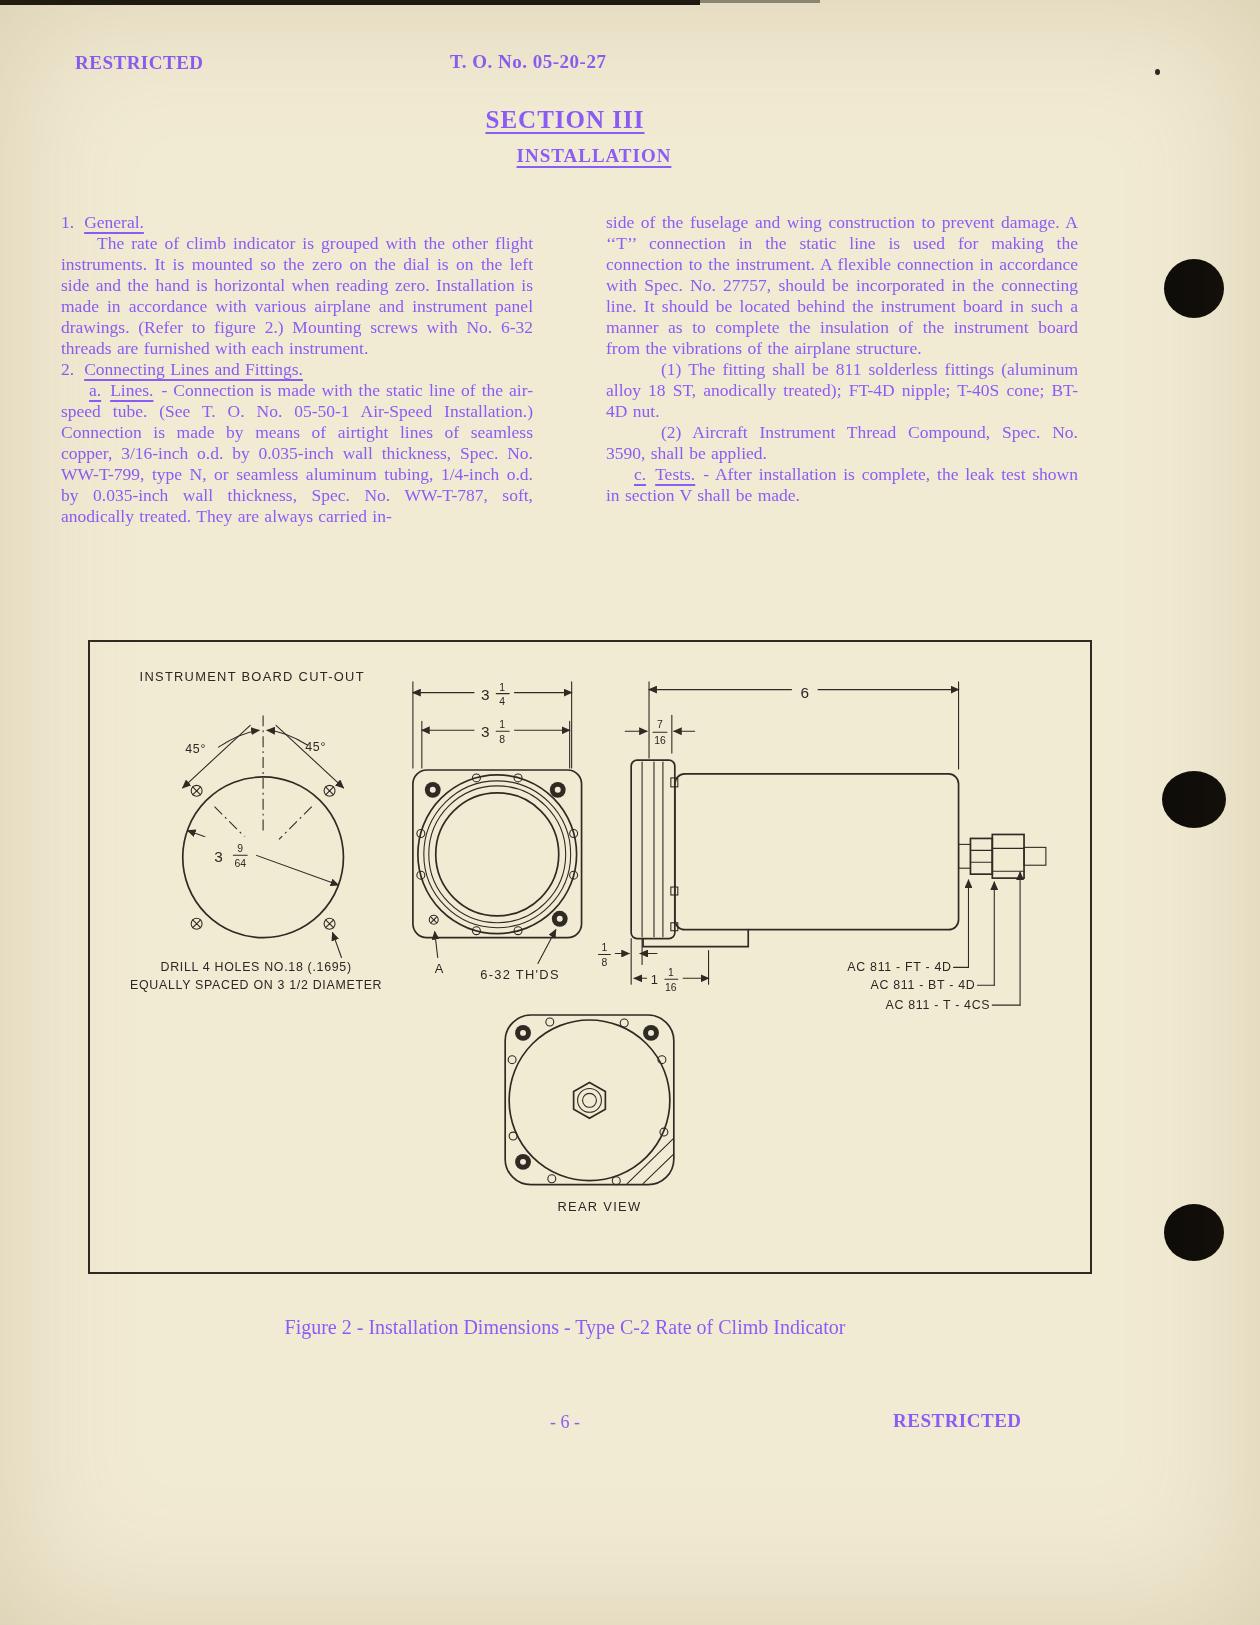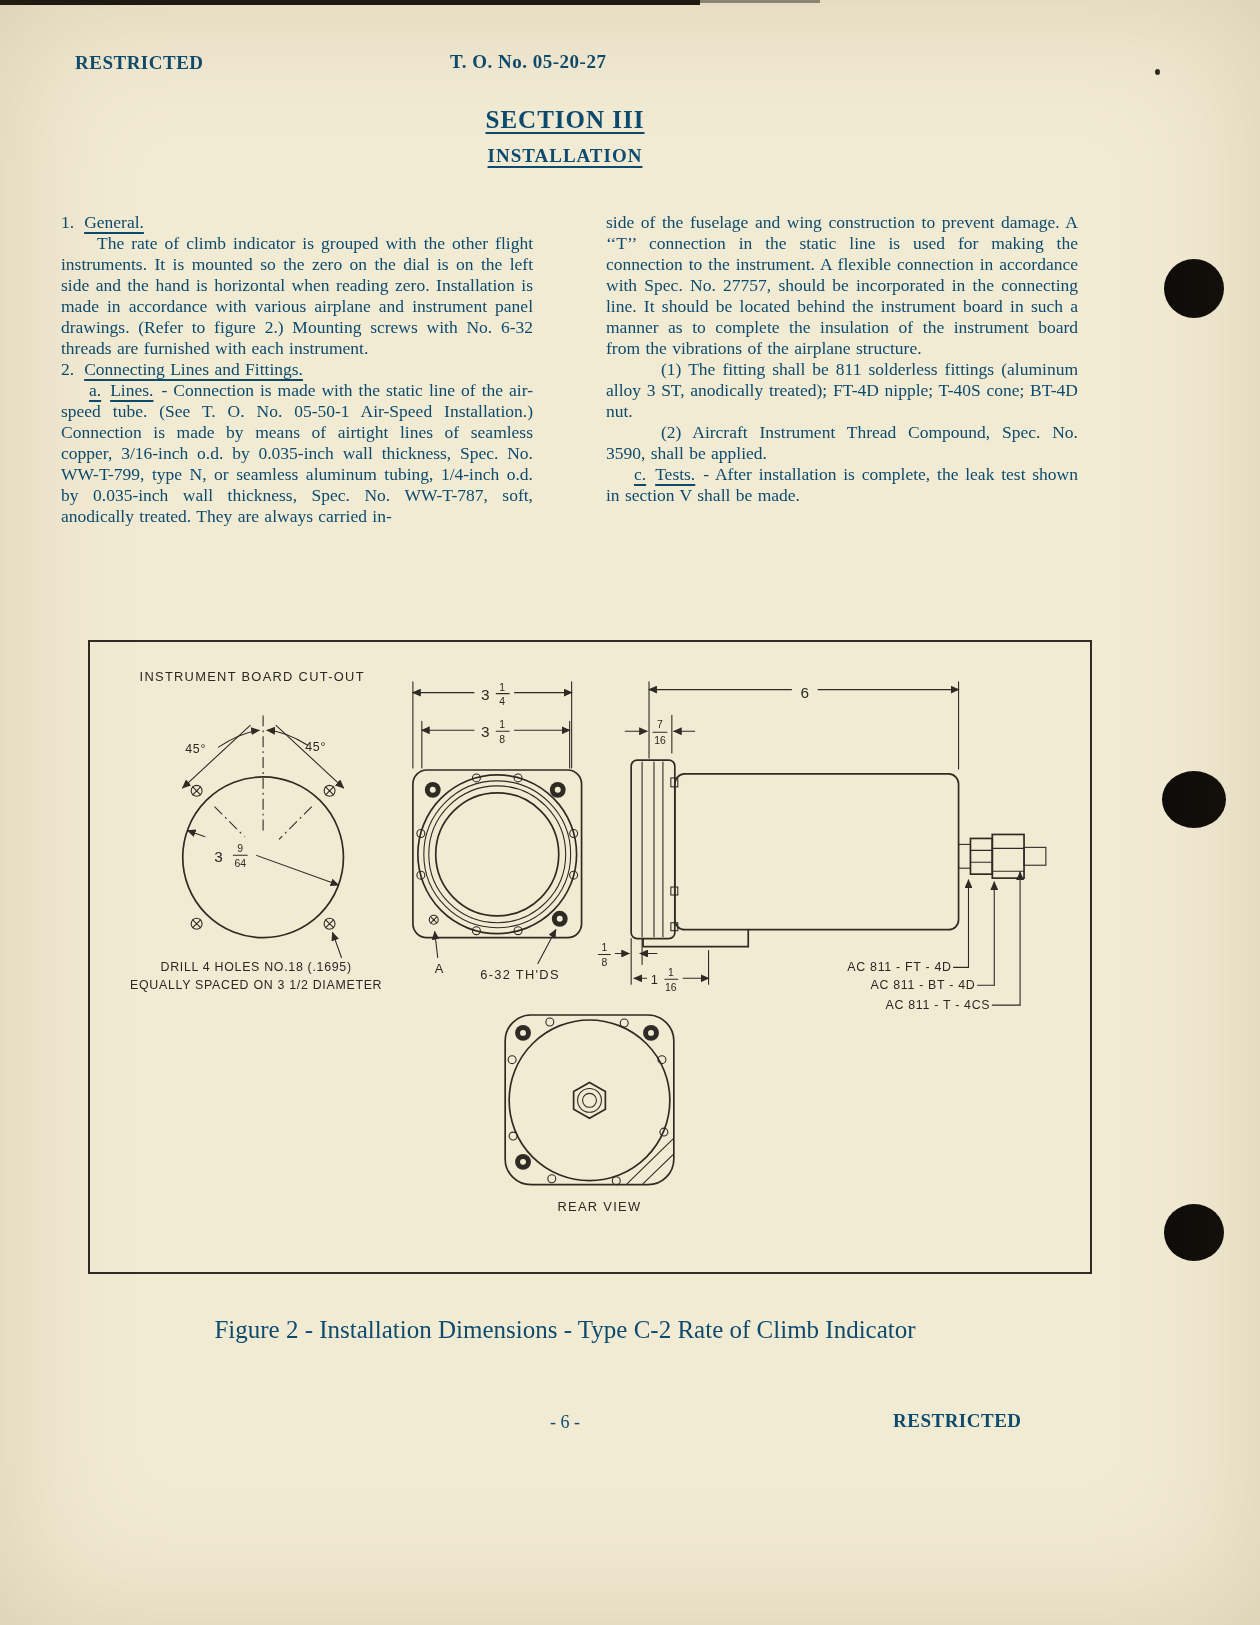--- a/index.html
+++ b/index.html
@@ -1,52 +1,52 @@
 <!DOCTYPE html>
 <html><head>
 <meta charset="utf-8">
 <style>
   html,body{margin:0;padding:0;background:#777;}
   .page{position:relative;width:1260px;height:1625px;background:#f2ebd4;
-        font-family:"Liberation Serif",serif;color:#0c4a6e;overflow:hidden;}
+        font-family:"Liberation Serif",serif;color:#8b5cf6;overflow:hidden;}
   .page::after{content:"";position:absolute;inset:0;pointer-events:none;
         box-shadow:inset 0 0 140px rgba(115,90,35,.20);}
   .top-strip{position:absolute;top:0;left:0;width:700px;height:5px;background:#151310;}
   .top-strip2{position:absolute;top:0;left:700px;width:120px;height:3px;background:rgba(21,19,16,.45);}
   .speck{position:absolute;left:1155px;top:69px;width:5px;height:6px;background:#2b2723;border-radius:50%;}
   .punch{position:absolute;background:#0e0c0a;border-radius:50%;}
   .punch.p1{left:1164px;top:259px;width:60px;height:59px;}
   .punch.p2{left:1162px;top:771px;width:64px;height:57px;}
   .punch.p3{left:1164px;top:1204px;width:60px;height:57px;}
 
   .hdr{position:absolute;font-size:19px;font-weight:bold;letter-spacing:.5px;}
   .hdr-left{left:75px;top:52px;}
   .hdr-num{left:450px;top:51px;}
 
   .centerline{position:absolute;left:0;width:1130px;text-align:center;}
   .sec-title{top:106px;font-size:25px;font-weight:bold;letter-spacing:1px;}
-  .sec-sub{top:145px;font-size:19px;font-weight:bold;letter-spacing:1px;}
+  .sec-sub{top:145px;font-size:19px;font-weight:bold;letter-spacing:1px;padding-left:29px;}
   .u{text-decoration:underline;text-underline-offset:4px;text-decoration-thickness:1.5px;}
 
   .col{position:absolute;top:212px;width:472px;font-size:17.5px;line-height:21px;
        text-align:justify;word-spacing:1px;}
   .col-left{left:61px;} .col-right{left:606px;}
   .col p{margin:0;}
   .h-num{margin-right:10px;}
   .lead{margin-right:9px;} .word{margin-right:8px;}
   .mb-h1{margin-bottom:26px;} .mb-p1{margin-bottom:41px;} .mb-h2{margin-bottom:29px;}
   .mb-cont{margin-bottom:27px;} .mb-hb{margin-bottom:25px;}
   .mb-rp1{margin-bottom:21px;} .mb-rp2{margin-bottom:25px;}
   .ind36{text-indent:36px;} .ind28{text-indent:28px;} .ind55{text-indent:55px;} .ind30{text-indent:30px;}
 
   .figure-box{position:absolute;left:88px;top:640px;width:1004px;height:634px;
       border:2.5px solid #2f2a24;box-sizing:border-box;}
   .figure-box svg{display:block;width:999px;height:628px;}
 
-  .fig-caption{top:1316px;font-size:25px;text-align:center;}
+  .fig-caption{top:1316px;font-size:20px;text-align:center;}
   .foot-page{top:1412px;font-size:18px;}
   .foot-restricted{position:absolute;left:893px;top:1410px;font-size:19px;font-weight:bold;letter-spacing:.5px;}
 
   
   .ln{stroke:#2f2a24;stroke-width:1.7;fill:none;stroke-linecap:round;}
   .tn{stroke-width:1.1;}
   .dd{stroke:#2f2a24;stroke-width:1.1;fill:none;stroke-dasharray:11 4 2 4;}
   .paper{fill:#f2ebd4;stroke:none;}
   .fb{fill:#2f2a24;stroke:none;}
   svg text{fill:#2b2723;font-family:"Liberation Sans",sans-serif;}
@@ -75,21 +75,21 @@
 
   <div class="col col-left">
     <p class="mb-h1"><span class="h-num">1.</span><span class="u">General.</span></p>
     <p class="ind36 mb-p1">The rate of climb indicator is grouped with the other flight instruments.  It is mounted so the zero on the dial is on the left side and the hand is horizontal when reading zero.  Installation is made in accordance with various airplane and instrument panel drawings.  (Refer to figure 2.)  Mounting screws with No. 6-32 threads are furnished with each instrument.</p>
     <p class="mb-h2"><span class="h-num">2.</span><span class="u">Connecting Lines and Fittings.</span></p>
     <p class="ind28"><span class="u lead">a.</span><span class="u word">Lines.</span><span>- Connection is made with the static line of the air-speed tube.  (See T. O. No. 05-50-1 Air-Speed Installation.)  Connection is made by means of airtight lines of seamless copper, 3/16-inch o.d. by 0.035-inch wall thickness, Spec. No. WW-T-799, type N, or seamless aluminum tubing, 1/4-inch o.d. by 0.035-inch wall thickness, Spec. No. WW-T-787, soft, anodically treated.  They are always carried in-</span></p>
   </div>
 
   <div class="col col-right">
     <p class="mb-cont">side of the fuselage and wing construction to prevent damage.  A ‘‘T’’ connection in the static line is used for making the connection to the instrument.  A flexible connection in accordance with Spec. No. 27757, should be incorporated in the connecting line.  It should be located behind the instrument board in such a manner as to complete the insulation of the instrument board from the vibrations of the airplane structure.</p>
-    <p class="ind55 mb-rp1">(1)  The fitting shall be 811 solderless fittings (aluminum alloy 3 ST, anodically treated); FT-4D nipple; T-40S cone; BT-4D nut.</p>
+    <p class="ind55 mb-rp1">(1)  The fitting shall be 811 solderless fittings (aluminum alloy 18 ST, anodically treated); FT-4D nipple; T-40S cone; BT-4D nut.</p>
     <p class="ind55 mb-rp2">(2)  Aircraft Instrument Thread Compound, Spec. No. 3590, shall be applied.</p>
     <p class="ind28"><span class="u lead">c.</span><span class="u word">Tests.</span><span>- After installation is complete, the leak test shown in section V shall be made.</span></p>
   </div>
 
   <div class="figure-box">
     <svg viewBox="0 0 1004 633">
       <defs>
         <marker id="arr" markerWidth="9" markerHeight="8" refX="8" refY="4" orient="auto-start-reverse" markerUnits="userSpaceOnUse">
           <path d="M0,0 L9,4 L0,8 Z" fill="#2f2a24"></path>
         </marker>

